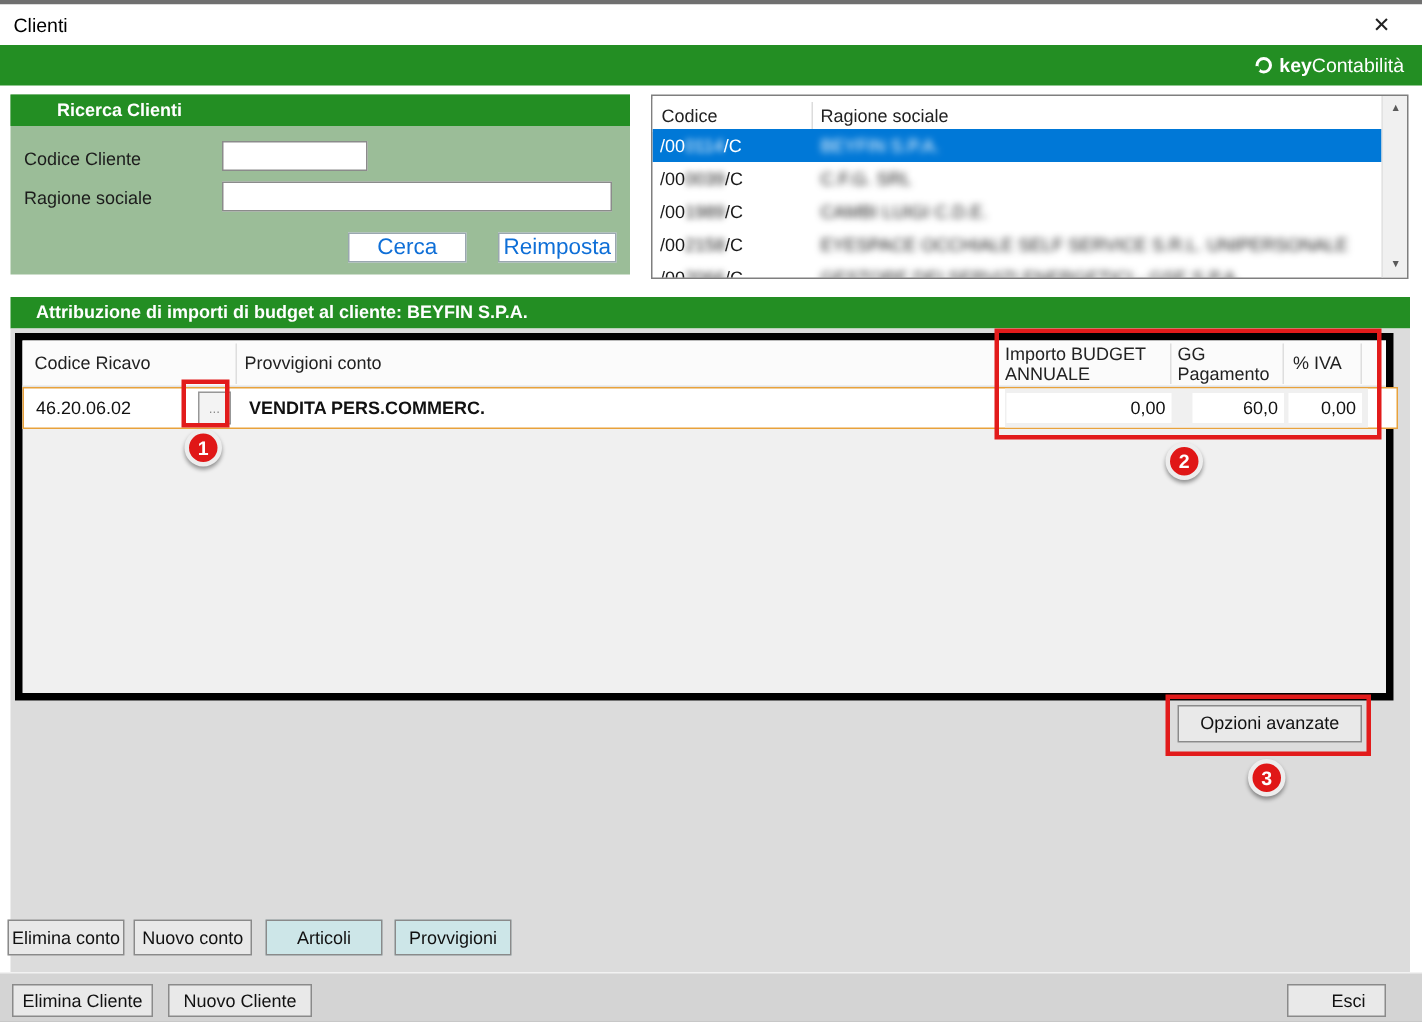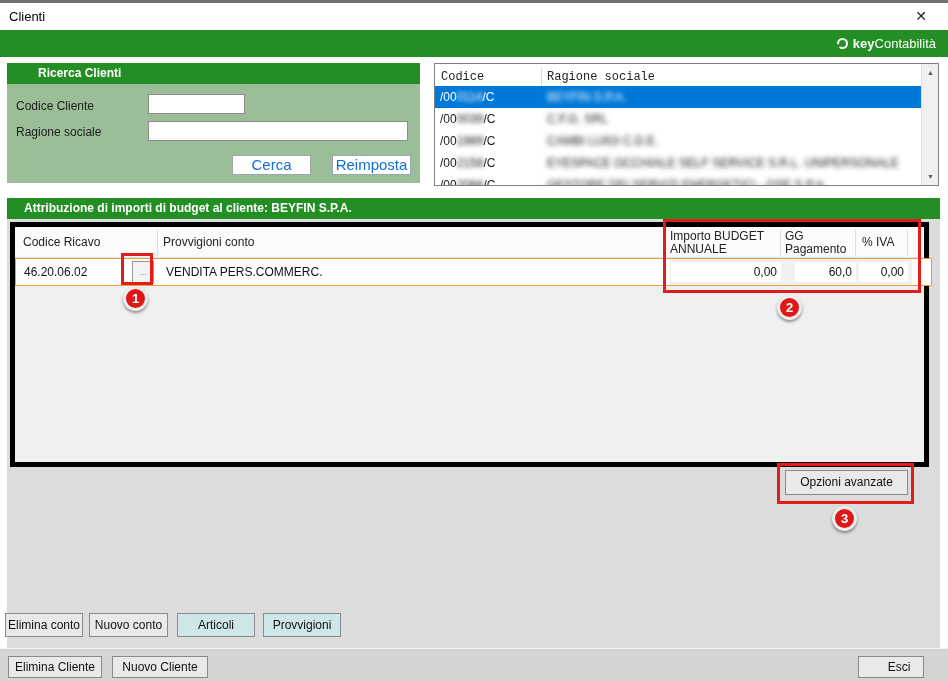--- a/index.html
+++ b/index.html
@@ -25,21 +25,21 @@
 
   
   .search-panel { left:7px; top:63px; width:413px; height:120px; background:#9bbd98; }
   .panel-hdr { position:absolute; left:0; top:0; width:100%; height:21px; background:#238e23; color:#fff; font-weight:bold; line-height:21px; padding-left:31px; font-size:12px; }
   .fld-label { position:absolute; color:#1c1c1c; }
   .txt-input { position:absolute; background:#fff; border:1px solid #8b8b8b; height:20px; font-family:inherit; font-size:12px; padding:0 3px; }
   .btn-blue { position:absolute; background:#fff; border:1px solid #9aa7b0; color:#0f6fd7; font-size:15px; text-align:center; line-height:18px; height:20px; cursor:pointer; }
 
   
   .client-list { left:434px; top:63px; width:505px; height:123px; background:#fff; border:1px solid #7f7f7f; overflow:hidden; }
-  .cl-header { position:absolute; left:0; top:2px; width:100%; height:22px; background:#fff; border-bottom:1px solid #cfcfcf;font-family:Liberation Mono, monospace; }
+  .cl-header { position:absolute; left:0; top:2px; width:100%; height:22px; background:#fff; border-bottom:1px solid #cfcfcf; }
   .cl-header .h1 { position:absolute; left:6px; line-height:22px; color:#222; }
   .cl-header .h2 { position:absolute; left:112px; line-height:22px; color:#222; }
   .cl-header .sep { position:absolute; left:106px; top:2px; width:1px; height:18px; background:#dcdcdc; }
   .cl-row { position:absolute; left:0; width:487px; height:22px; line-height:22px; color:#1a1a1a; }
   .cl-row.selected { background:#0078d7; color:#fff; }
   .cl-code { position:absolute; left:5px; white-space:nowrap; }
   .cl-name { position:absolute; left:112px; white-space:nowrap; }
   .redact { filter:blur(2.3px); }
   .redact-strong { filter:blur(2.6px); }
   .scrollbar { position:absolute; right:0; top:0; width:17px; height:121px; background:#f0f0f0; border-left:1px solid #e2e2e2; }
@@ -50,21 +50,21 @@
   .section-hdr { left:7px; top:198px; width:933px; height:21px; background:#238e23; color:#fff; font-weight:bold; line-height:21px; padding-left:17px; font-size:12px; }
   .gray-panel { left:7px; top:219px; width:933px; height:429px; background:#dcdcdc; }
   .grid { left:10px; top:222px; width:919px; height:245px; background:#f0f0f0; border:5px solid #000000; }
   .grid-hdr { position:absolute; left:0; top:0; width:100%; height:31px; background:#fbfbfb; border-bottom:1px solid #e3e3e3; }
   .gh { position:absolute; color:#222; line-height:31px; white-space:nowrap; }
   .gh2 { position:absolute; color:#222; line-height:13px; top:3px; white-space:nowrap; }
   .vsep { position:absolute; top:2px; width:1px; height:27px; background:#dedede; }
   .grid-row { position:absolute; left:0; top:31px; width:917px; height:28px; background:#fff; border:1px solid #e8a23c;padding-left:18px; }
   .gr-codice { position:absolute; left:8px; line-height:26px; }
   .browse-btn { position:absolute; left:116px; top:2px; width:22px; height:22px; background:#f3f3f3; border:1px solid #979797; color:#8a8a8a; font-size:9px; text-align:center; line-height:20px; cursor:pointer; }
-  .gr-descr { position:absolute; left:150px; line-height:26px; font-weight:normal; }
+  .gr-descr { position:absolute; left:150px; line-height:26px; font-weight:bold; }
   .money-zone { position:absolute; left:654px; top:0; width:242px; height:26px; background:#f0f0f0; }
   .cell { position:absolute; top:3px; height:20px; background:#fff; text-align:right; line-height:20px; padding-right:4px; }
   .cell.c1 { left:1px; width:110px; }
   .cell.c2 { left:125px; width:61px; }
   .cell.c3 { left:189px; width:49px; }
 
   
   .red-rect { position:absolute; border:3px solid #e21b1b; background:transparent; z-index:30; }
   .badge { position:absolute; width:25px; height:25px; border-radius:50%; background:#e01717; border:3px solid #ededed; box-shadow:0 2px 3px rgba(0,0,0,.4); color:#fff; font-weight:bold; font-size:13px; display:flex; align-items:center; justify-content:center; z-index:31; }
 

